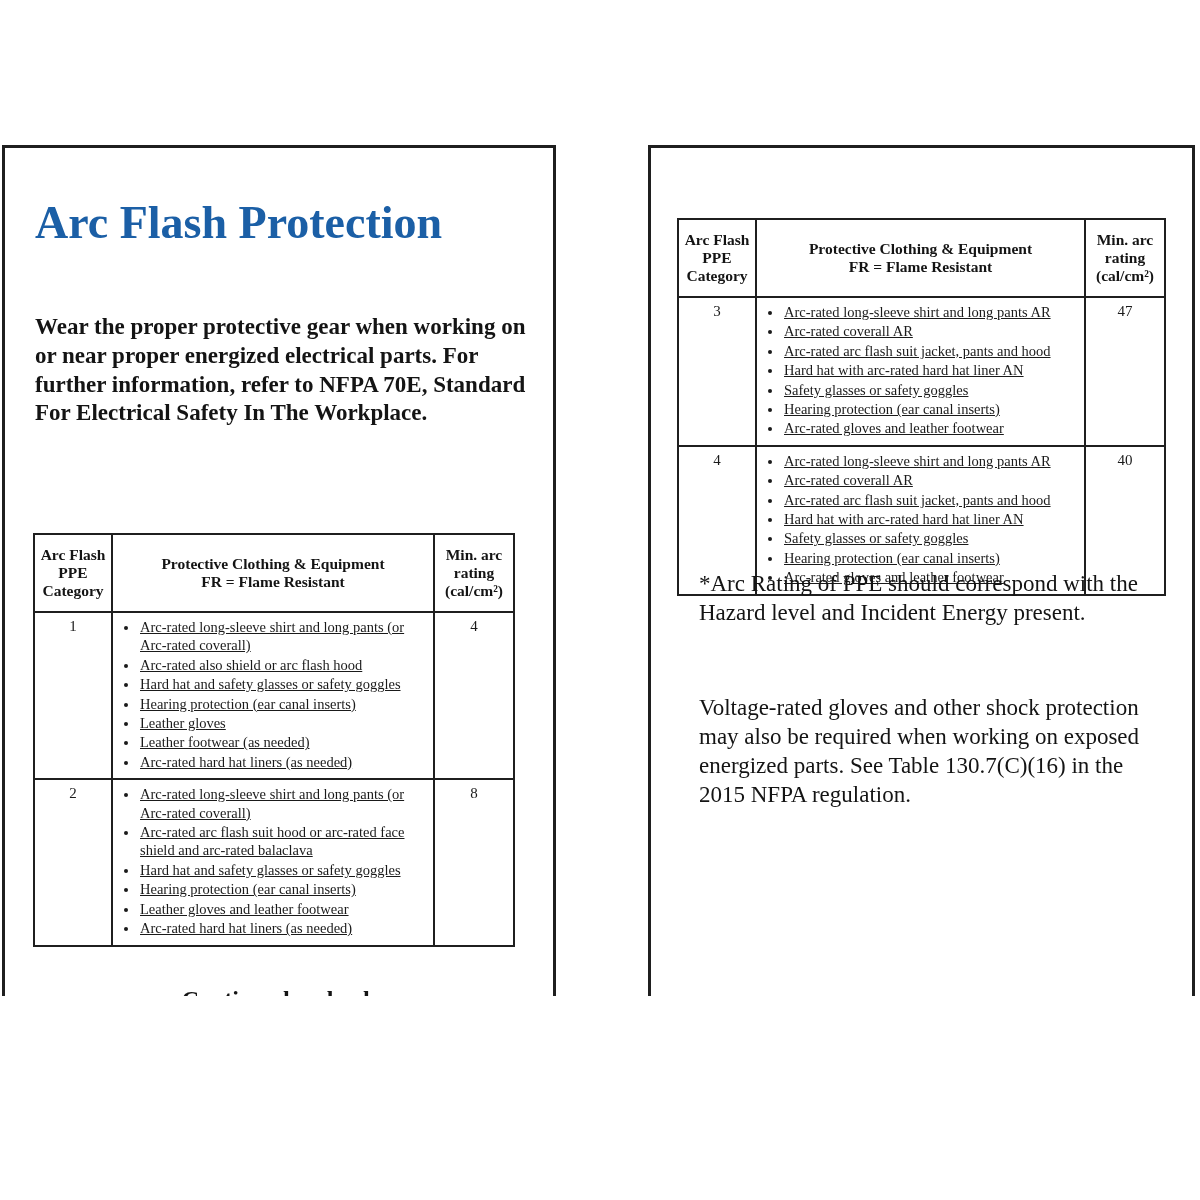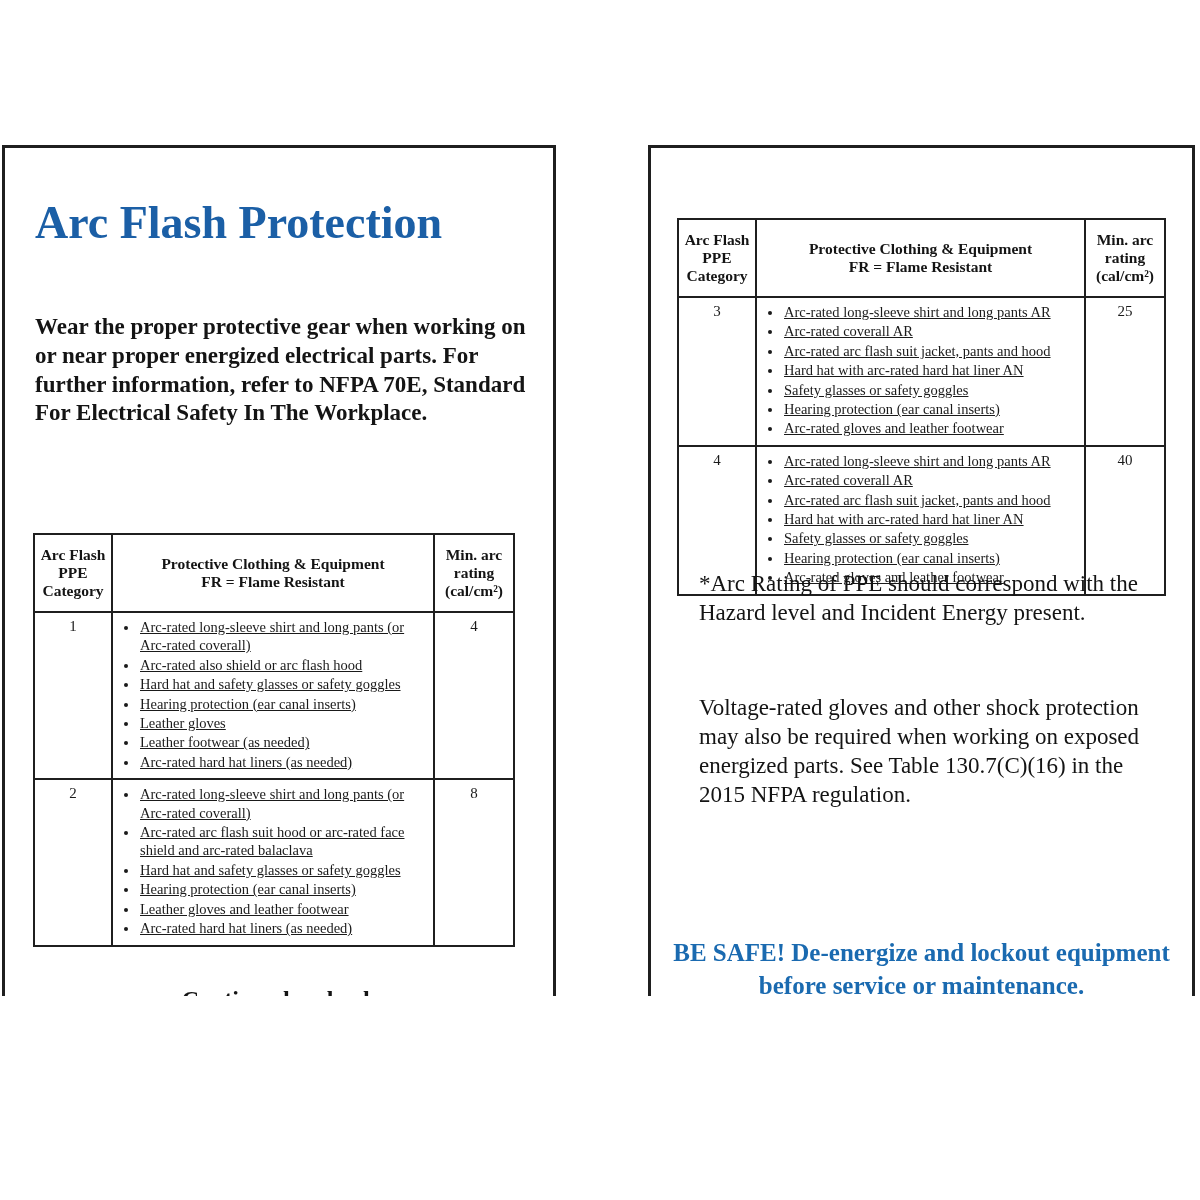--- a/index.html
+++ b/index.html
@@ -158,21 +158,21 @@
             <ul>
               <li>Arc-rated long-sleeve shirt and long pants AR</li>
               <li>Arc-rated coverall AR</li>
               <li>Arc-rated arc flash suit jacket, pants and hood</li>
               <li>Hard hat with arc-rated hard hat liner AN</li>
               <li>Safety glasses or safety goggles</li>
               <li>Hearing protection (ear canal inserts)</li>
               <li>Arc-rated gloves and leather footwear</li>
             </ul>
           </td>
-          <td class="rate">25</td>
+          <td class="rate">47</td>
         </tr>
         <tr>
           <td class="cat">4</td>
           <td class="cloth">
             <ul>
               <li>Arc-rated long-sleeve shirt and long pants AR</li>
               <li>Arc-rated coverall AR</li>
               <li>Arc-rated arc flash suit jacket, pants and hood</li>
               <li>Hard hat with arc-rated hard hat liner AN</li>
               <li>Safety glasses or safety goggles</li>
@@ -181,16 +181,15 @@
             </ul>
           </td>
           <td class="rate">40</td>
         </tr>
       </tbody>
     </table>
 
     <p class="note" id="arc-rating-note">*Arc Rating of PPE should correspond with the Hazard level and Incident Energy present.</p>
     <p class="note" id="voltage-note">Voltage-rated gloves and other shock protection may also be required when working on exposed energized parts. See Table 130.7(C)(16) in the 2015 NFPA regulation.</p>
 
-    <div class="besafe">BE SAFE! De-energize and lockout equipment before service or maintenance.</div>
   </section>
 
 </div>
 
 </body></html>

